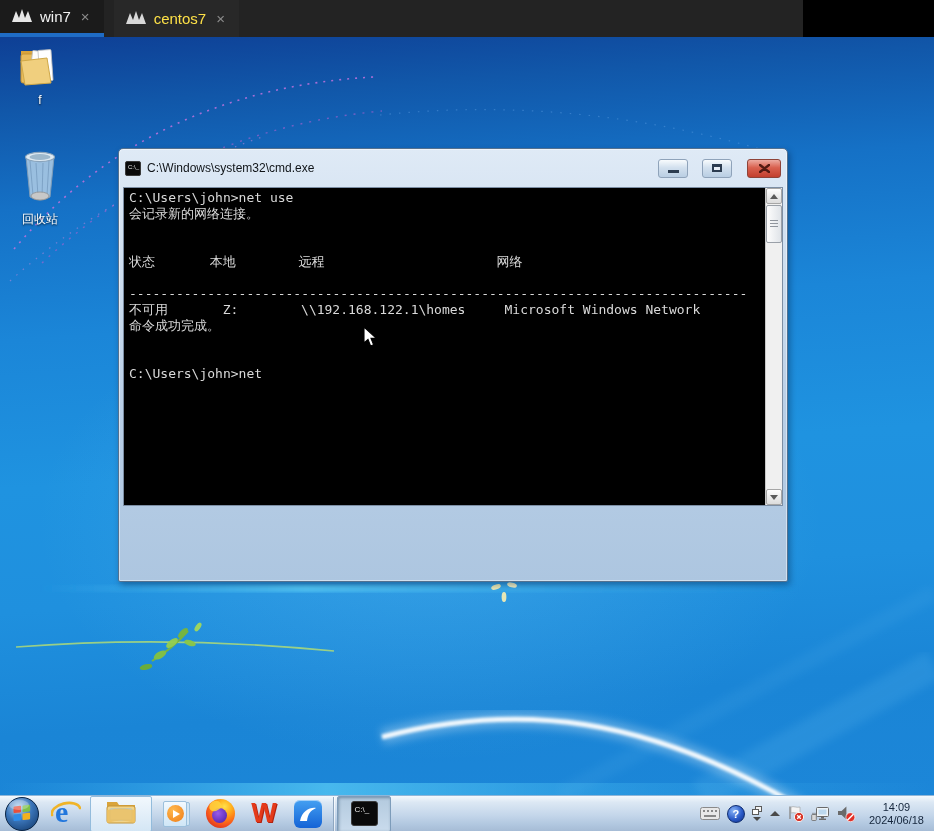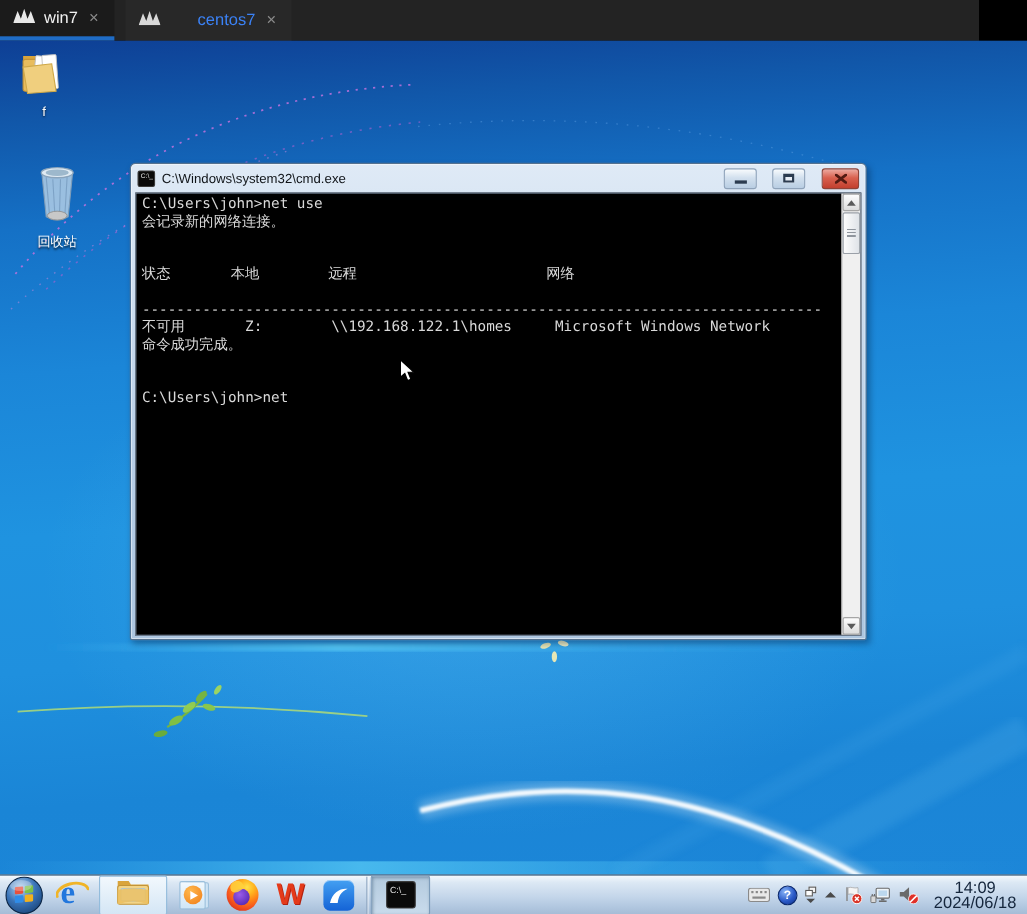--- a/index.html
+++ b/index.html
@@ -1,58 +1,58 @@
 <!DOCTYPE html>
 <html><head>
 <meta charset="utf-8">
 <style>
   html,body{margin:0;padding:0;width:934px;height:831px;overflow:hidden;
     font-family:"Liberation Sans",sans-serif;background:#000;}
   *{box-sizing:border-box;}
 
   
-  .tabbar{position:absolute;left:0;top:0;width:890px;height:37px;background:#232323;
+  .tabbar{position:absolute;left:0;top:0;width:803px;height:37px;background:#232323;
     display:flex;align-items:stretch;}
   .tab{display:flex;align-items:center;gap:8px;padding:0 12px;cursor:default;}
   .tab.active{background:#1b1b1b;border-bottom:4px solid #1f6cc5;}
   .tab.inactive{background:#282828;margin-left:10px;}
   .tab-label{color:#f2f2f2;font-size:15px;}
-  .tab.inactive .tab-label{color:#3b82f6;margin-left:26px;}
+  .tab.inactive .tab-label{color:#fde047;}
   .tab-close{color:#8c8c8c;font-size:15px;line-height:15px;padding:0 2px;}
   .vm-glyph{display:inline-block;}
 
   
   .desktop{position:absolute;left:0;top:37px;width:934px;height:758px;overflow:hidden;
     background:
       radial-gradient(ellipse 60% 45% at 46% 64%, rgba(110,200,248,.30), rgba(110,200,248,0) 70%),
       linear-gradient(176deg,#0e3f95 0%,#1157a9 9%,#1571c6 21%,#1b86d8 37%,#1f93e0 55%,#1f90de 70%,#1a85d6 85%,#1c86d8 100%);}
   .wallpaper{position:absolute;left:0;top:0;pointer-events:none;}
 
   
   .desk-icon{position:absolute;width:72px;display:flex;flex-direction:column;align-items:center;gap:2px;}
   .desk-icon .icon-label{color:#fff;font-size:12px;text-shadow:0 1px 2px rgba(0,0,0,.85);text-align:center;}
 
   
   .win{position:absolute;left:118px;top:111px;width:670px;height:434px;
     background:linear-gradient(#dfeaf6,#b9cfe7 60%,#adc6e0);
     border:1px solid #54718f;border-radius:5px 5px 2px 2px;
     box-shadow:0 0 0 1px rgba(255,255,255,.45) inset, 2px 3px 6px rgba(0,20,50,.35);
     padding:0 4px 7px 4px;}
-  .titlebar{height:26px;display:flex;align-items:center;gap:6px;padding:0 2px;}
+  .titlebar{height:38px;display:flex;align-items:center;gap:6px;padding:0 2px;}
   .title-text{flex:0 1 auto;font-size:12px;color:#101418;white-space:nowrap;}
   .title-spacer{flex:1;}
   .winbtn{height:19px;border-radius:3px;border:1px solid #8fa3ba;display:flex;align-items:center;justify-content:center;
     background:linear-gradient(#f8fbfd,#d2e0ee 45%,#b9cee3);}
   .winbtn.min,.winbtn.max{width:30px;}
   .winbtn.close{width:34px;border-color:#8f4338;background:linear-gradient(#edaaa0,#d9614f 45%,#c23f2e);margin-left:1px;}
   .glyph-min{width:11px;height:3px;background:#2c3c50;margin-top:7px;}
   .glyph-max{width:10px;height:8px;border:2px solid #2c3c50;border-top-width:3px;background:#e8eef6;}
   .btn-gap{width:2px;}
 
-  .console{position:relative;height:403px;background:#000;border:1px solid #7c8ea4;}
+  .console{position:relative;height:319px;background:#000;border:1px solid #7c8ea4;}
   .console pre{margin:0;padding:2px 0 0 5px;font-family:"DejaVu Sans Mono",monospace;
     font-size:13px;line-height:16px;color:#d9d9d9;white-space:pre;}
   .scrollbar{position:absolute;right:0;top:0;bottom:0;width:17px;background:#f0f0f0;border-left:1px solid #c8c8c8;}
   .sb-btn{position:absolute;left:0;width:16px;height:16px;background:linear-gradient(#fdfdfd,#dcdcdc);
     border:1px solid #a6a6a6;border-radius:2px;display:flex;align-items:center;justify-content:center;}
   .sb-btn.up{top:0;}
   .sb-btn.down{bottom:0;}
   .tri-up{width:0;height:0;border-left:4px solid transparent;border-right:4px solid transparent;border-bottom:5px solid #5a5a5a;}
   .tri-down{width:0;height:0;border-left:4px solid transparent;border-right:4px solid transparent;border-top:5px solid #5a5a5a;}
   .sb-thumb{position:absolute;left:0;top:17px;width:16px;height:38px;background:linear-gradient(90deg,#fdfdfd,#dfe3e8);
@@ -104,21 +104,21 @@
   .lang-stack{display:flex;flex-direction:column;align-items:center;gap:2px;}
   .restore-glyph{position:relative;width:11px;height:9px;}
   .restore-back{position:absolute;left:3px;top:0;width:7px;height:6px;border:1px solid #5a5a5a;background:#f4f4f4;}
   .restore-front{position:absolute;left:0;top:3px;width:7px;height:6px;border:1px solid #5a5a5a;background:#fdfdfd;}
   .chev-down{width:0;height:0;border-left:4px solid transparent;border-right:4px solid transparent;border-top:4px solid #4a4a4a;}
   .chev-up{width:0;height:0;border-left:5px solid transparent;border-right:5px solid transparent;border-bottom:5px solid #4a4a4a;}
   .help-sphere{width:18px;height:18px;border-radius:50%;border:1px solid #0c2a6e;
     background:radial-gradient(circle at 35% 30%,#8ab6f8,#2a5ac8 55%,#102f88);
     color:#fff;font-size:11px;font-weight:bold;display:flex;align-items:center;justify-content:center;}
   .clock{display:flex;flex-direction:column;align-items:center;justify-content:center;
-    font-size:15px;line-height:13px;color:#15263c;padding:0 6px;}
+    font-size:11px;line-height:13px;color:#15263c;padding:0 6px;}
 </style>
 </head>
 <body>
 
 <div class="tabbar">
   <div class="tab active">
     <span class="vm-glyph">
       <svg width="20" height="13" viewBox="0 0 20 13">
           <path d="M0 13 L4 2 L7 9 L10 0 L13 9 L16 2 L20 13 Z" fill="#e8e8e8"></path>
         </svg>
@@ -194,21 +194,21 @@
         <path d="M4 6 h12 l3 4 h0 v2 H4 Z" fill="#d9a43b"></path>
         <rect x="4" y="9" width="26" height="29" rx="2" fill="#e8bc5d" stroke="#c49436" stroke-width="1"></rect>
         <rect x="14" y="6" width="13" height="30" rx="1" fill="#fdfdfd" stroke="#b8b8b8" stroke-width="0.8" transform="rotate(6 20 21)"></rect>
         <rect x="22" y="5" width="13" height="31" rx="1" fill="#ffffff" stroke="#c0c0c0" stroke-width="0.8" transform="rotate(-4 28 20)"></rect>
         <path d="M4 16 L30 13 L34 38 L8 40 Z" fill="#f0cf7e" stroke="#cfa848" stroke-width="1"></path>
       </svg>
     </span>
     <span class="icon-label">f</span>
   </div>
 
-  <div class="desk-icon" style="left:16px;top:110px;">
+  <div class="desk-icon" style="left:4px;top:110px;">
     <span>
       <svg width="42" height="58" viewBox="0 0 42 58">
         <path d="M7 10 L11 50 Q 21 56 31 50 L35 10 Z" fill="#bcd4e8" fill-opacity="0.8" stroke="#7e9cb8" stroke-width="1"></path>
         <path d="M11 14 L14 48 M17 16 L19 50 M24 16 L23 50 M30 14 L28 48" stroke="#6a90b4" stroke-width="1" opacity="0.6" fill="none"></path>
         <ellipse cx="21" cy="49" rx="9" ry="4" fill="#c8c8c8" stroke="#909090" stroke-width="0.8"></ellipse>
         <ellipse cx="21" cy="10" rx="14.5" ry="4.6" fill="#dfeaf2" stroke="#8aa4bc" stroke-width="1.2"></ellipse>
         <ellipse cx="21" cy="10" rx="10.5" ry="3" fill="#9db8cc"></ellipse>
       </svg>
     </span>
     <span class="icon-label">回收站</span>

